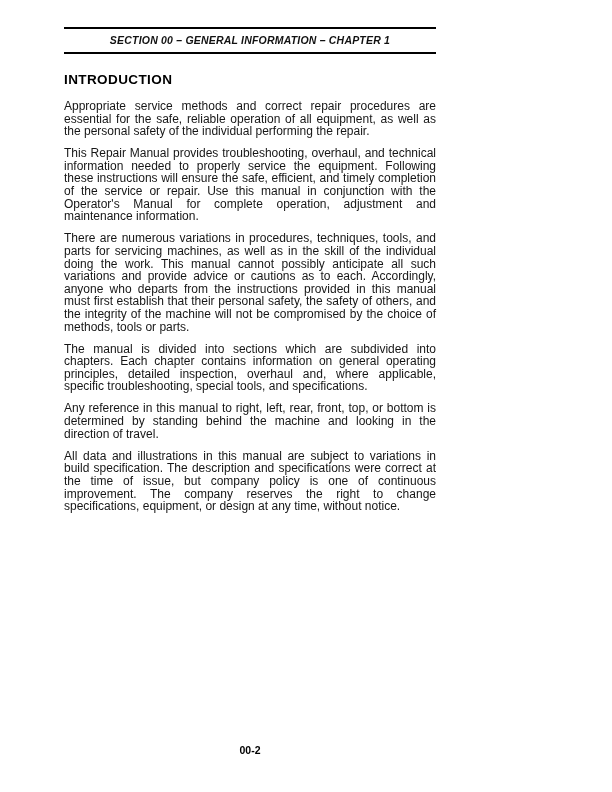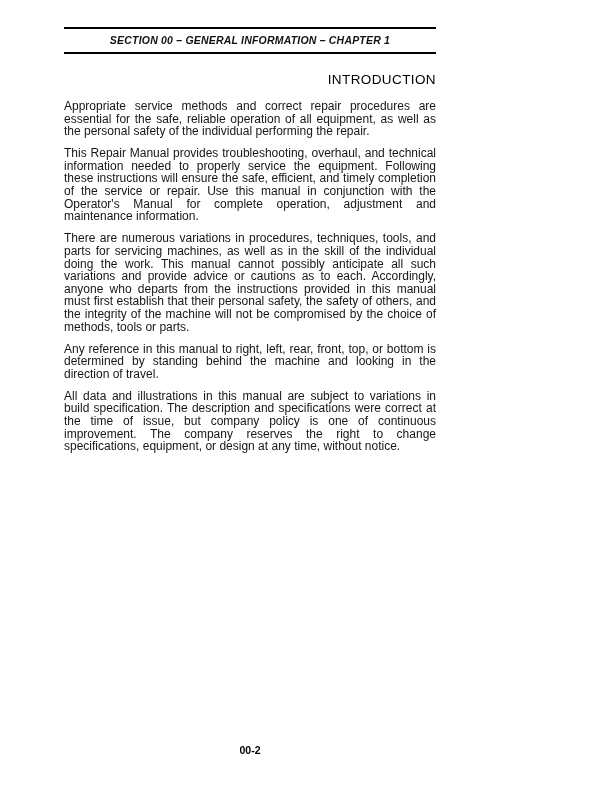--- a/index.html
+++ b/index.html
@@ -26,22 +26,22 @@
   .running-header {
     text-align: center;
     font-weight: bold;
     font-style: italic;
     font-size: 10.5px;
     letter-spacing: 0.2px;
     padding: 5px 0 6px 0;
     color: #111;
   }
   .doc-title {
-    text-align: right;
-    font-weight: normal;
+    text-align: left;
+    font-weight: bold;
     font-size: 13.5px;
     letter-spacing: 0.4px;
     margin: 18px 0 13px 0;
     color: #000;
   }
   .body-copy {
     font-size: 12px;
     line-height: 12.6px;
   }
   .para {
@@ -74,19 +74,20 @@
   <hr class="rule">
   <div class="running-header">SECTION 00 – GENERAL INFORMATION – CHAPTER 1</div>
   <hr class="rule">
 
   <h1 class="doc-title">INTRODUCTION</h1>
 
   <div class="body-copy">
     <p class="para">Appropriate service methods and correct repair procedures are essential for the safe, reliable operation of all equipment, as well as the personal safety of the individual performing the repair.</p>
     <p class="para">This Repair Manual provides troubleshooting, overhaul, and technical information needed to properly service the equipment. Following these instructions will ensure the safe, efficient, and timely completion of the service or repair. Use this manual in conjunction with the Operator's Manual for complete operation, adjustment and maintenance information.</p>
     <p class="para">There are numerous variations in procedures, techniques, tools, and parts for servicing machines, as well as in the skill of the individual doing the work. This manual cannot possibly anticipate all such variations and provide advice or cautions as to each. Accordingly, anyone who departs from the instructions provided in this manual must first establish that their personal safety, the safety of others, and the integrity of the machine will not be compromised by the choice of methods, tools or parts.</p>
+    <p class="para">The manual is divided into sections which are subdivided into chapters. Each chapter contains information on general operating principles, detailed inspection, overhaul and, where applicable, specific troubleshooting, special tools, and specifications.</p>
     <p class="para">Any reference in this manual to right, left, rear, front, top, or bottom is determined by standing behind the machine and looking in the direction of travel.</p>
     <p class="para">All data and illustrations in this manual are subject to variations in build specification. The description and specifications were correct at the time of issue, but company policy is one of continuous improvement. The company reserves the right to change specifications, equipment, or design at any time, without notice.</p>
   </div>
 
   <div class="footer">00-2</div>
 
 </div>
 
 </body></html>

